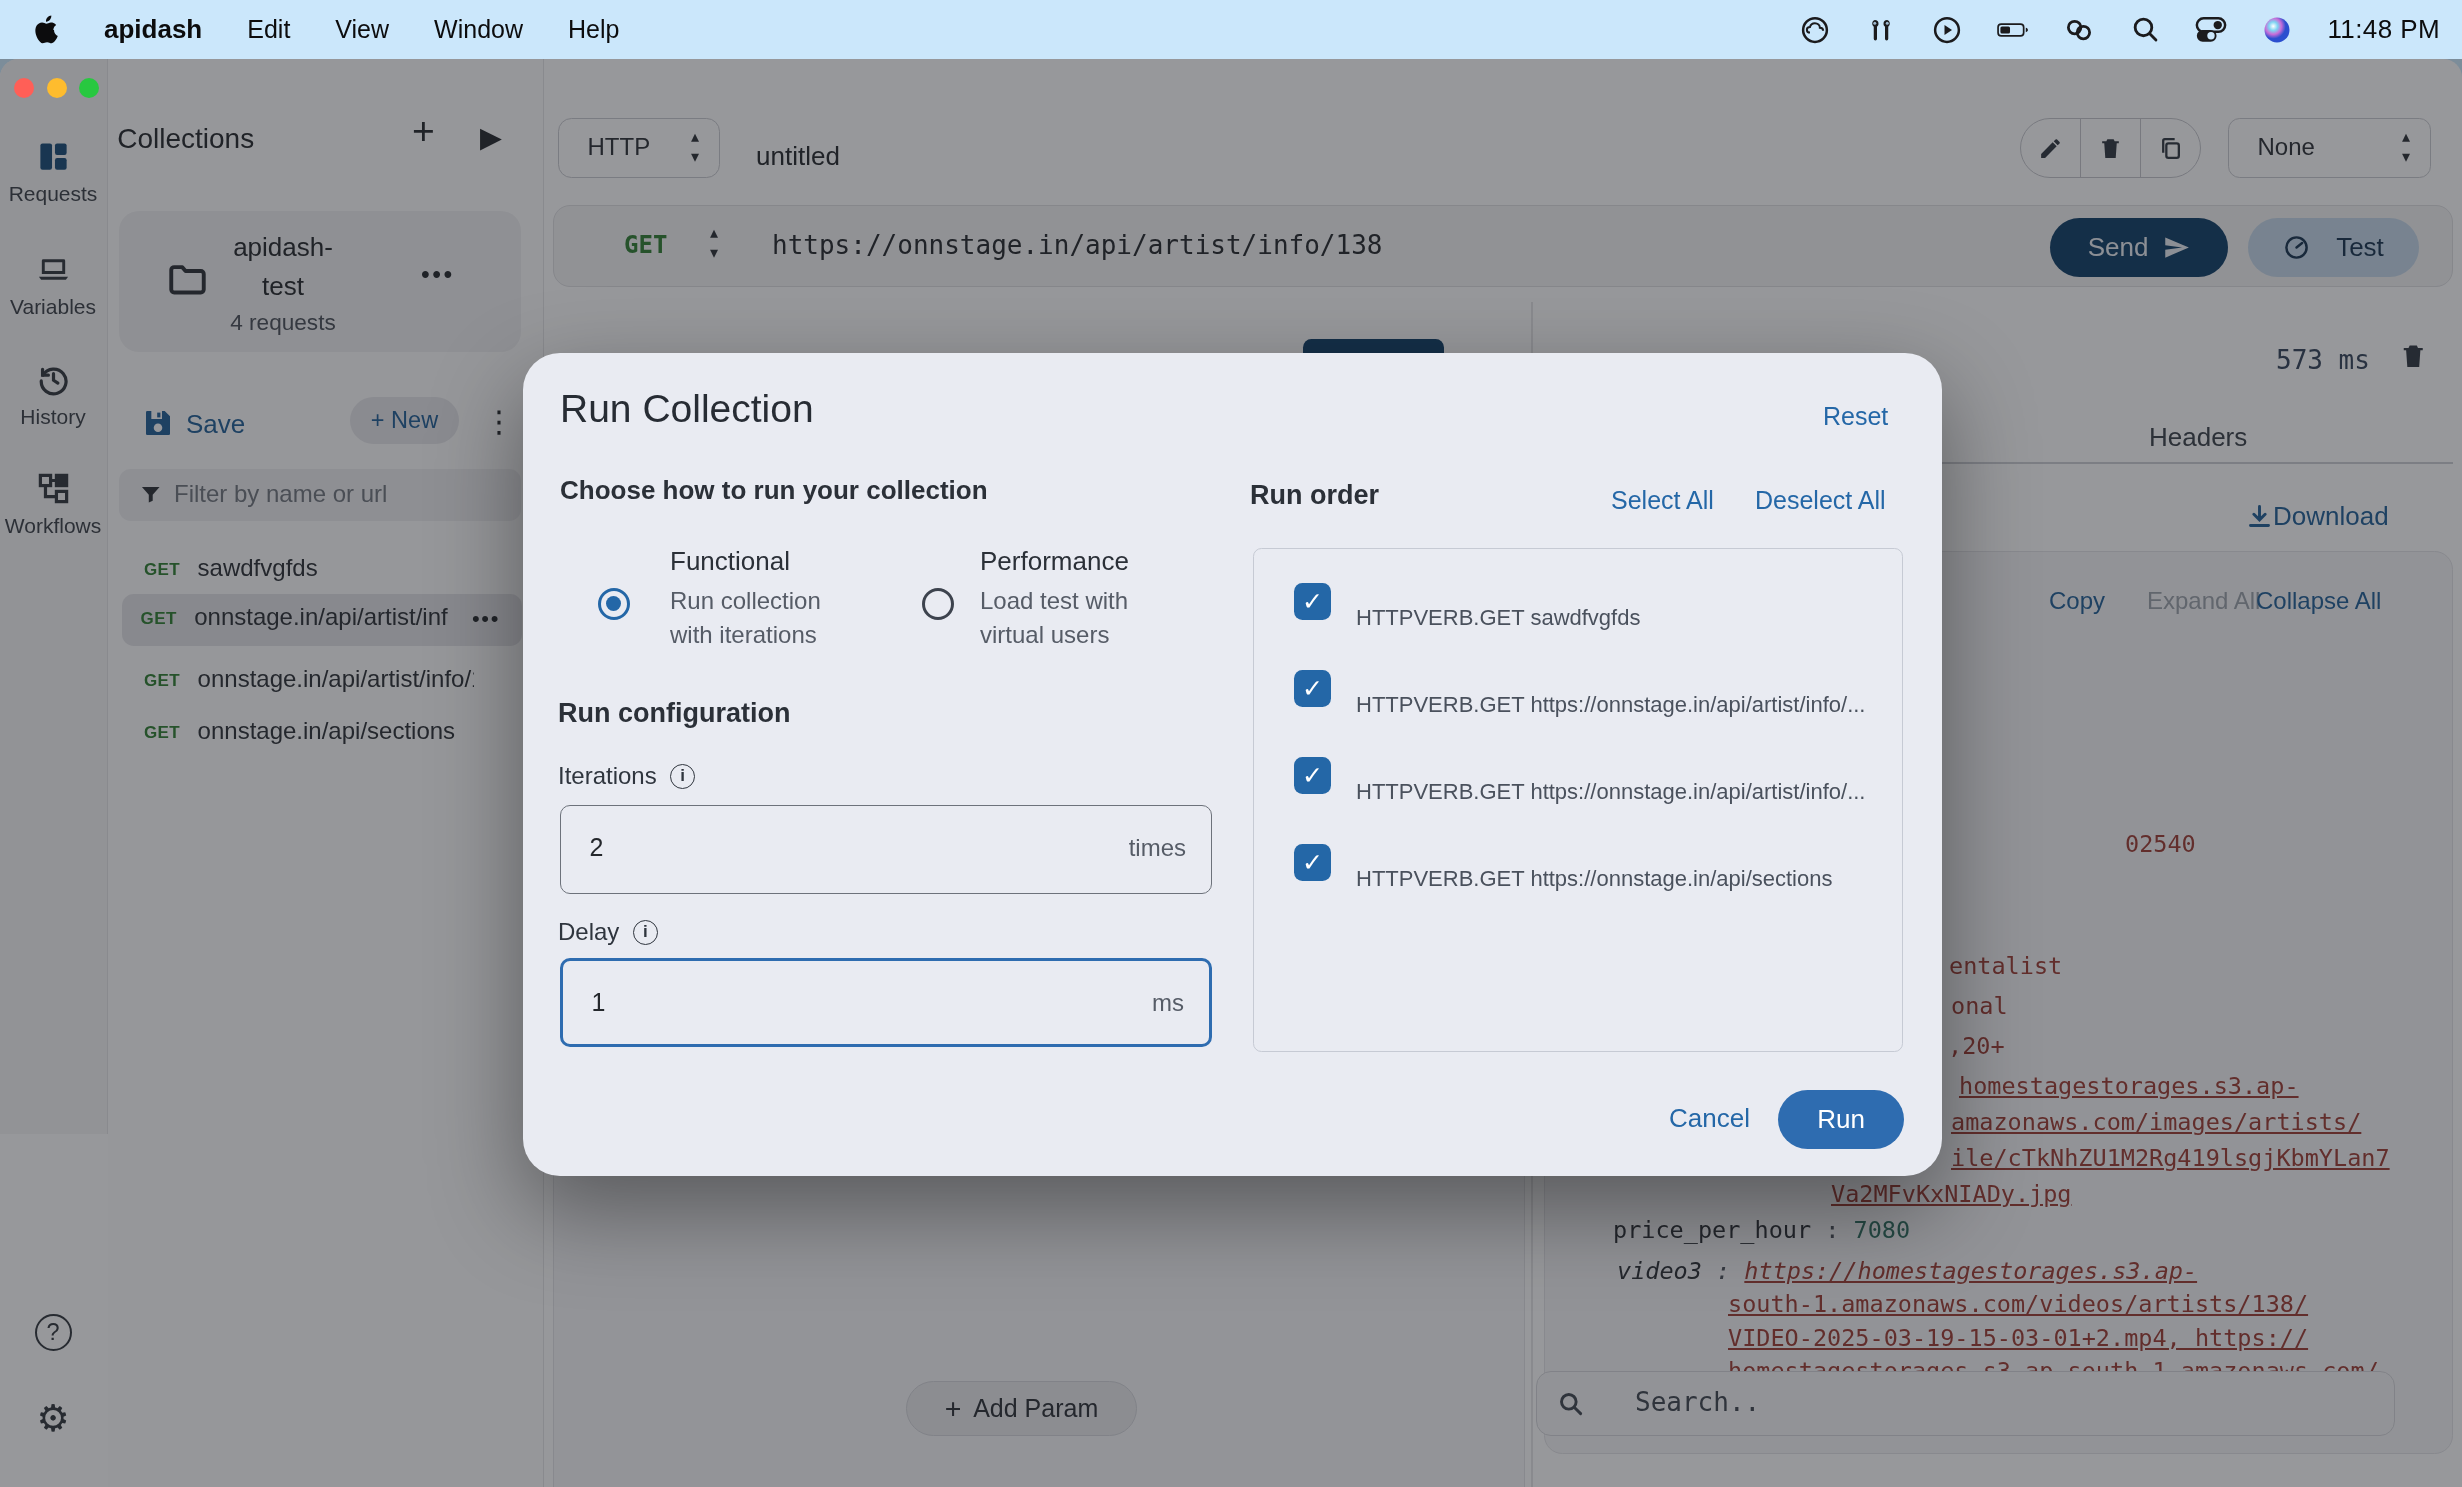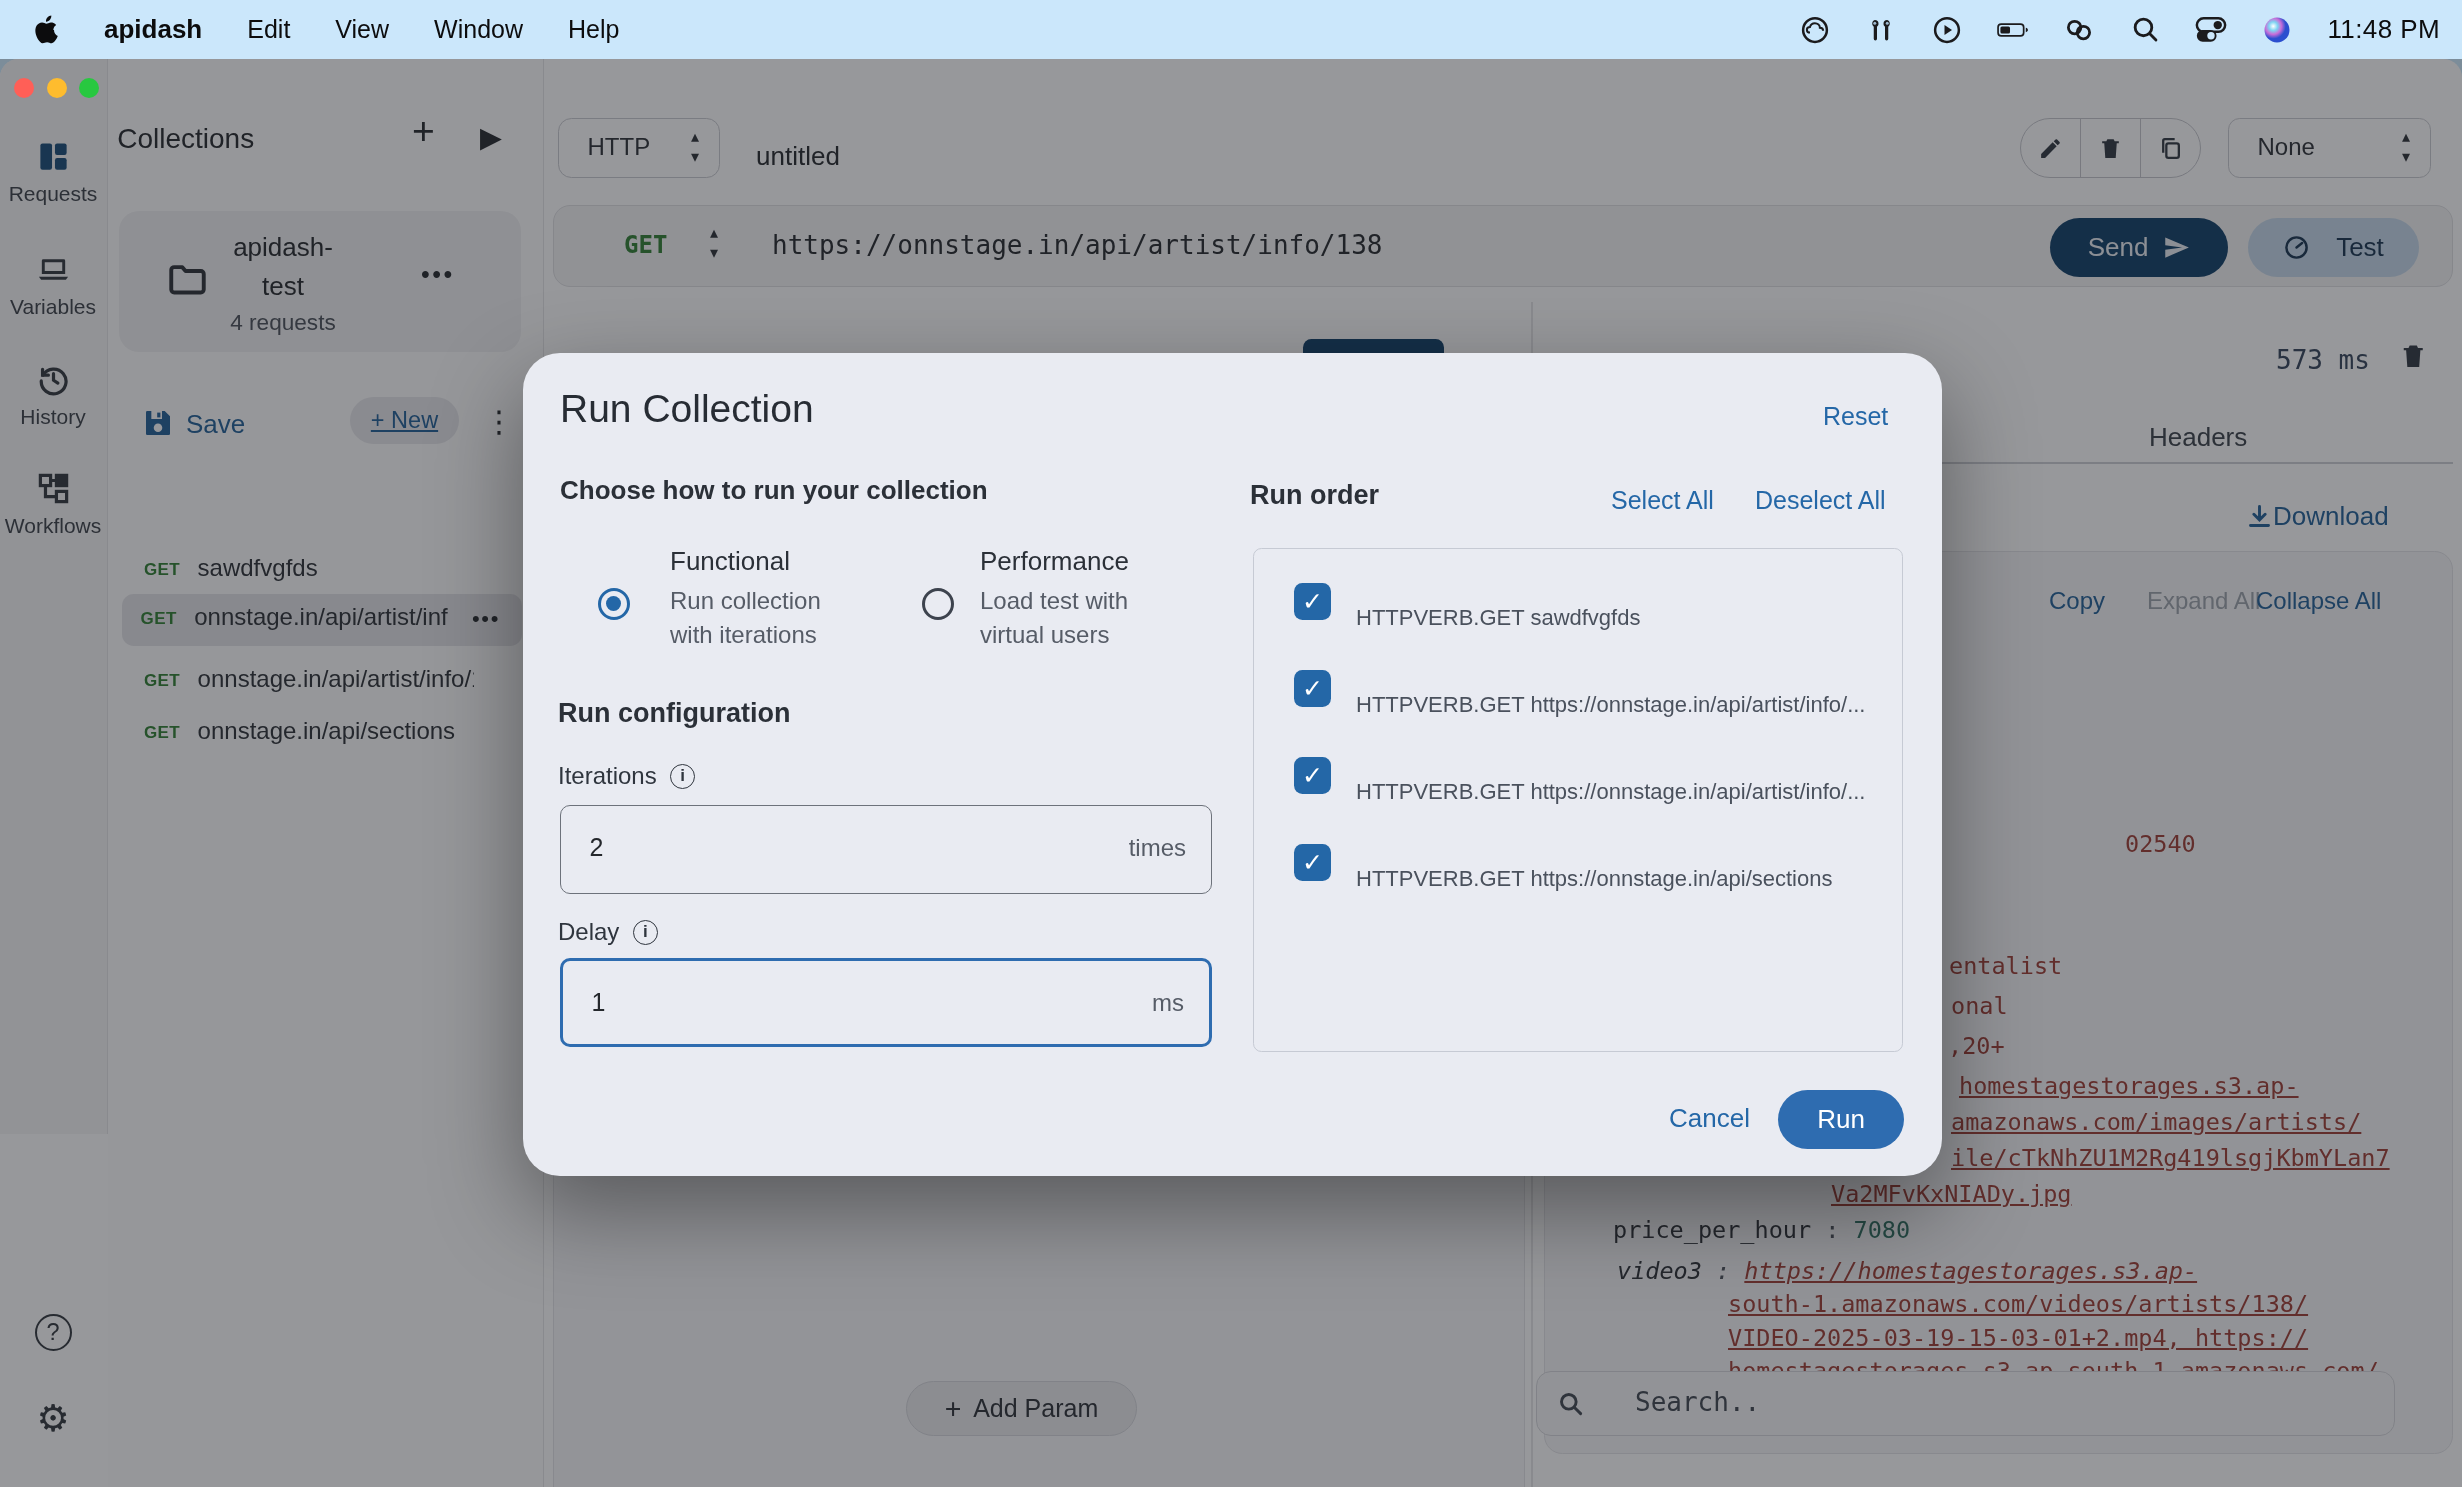--- a/index.html
+++ b/index.html
@@ -35,21 +35,21 @@
   .col-title { position:absolute; left:9.2px; top:64px; font-size:28px; color:#24272c; }
   .col-plus { position:absolute; left:304px; top:50px; font-size:39px; font-weight:300; color:#24272c; }
   .col-play { position:absolute; left:372px; top:62px; font-size:28.5px; color:#24272c; }
   .foldercard { position:absolute; left:11px; top:152px; width:402px; height:141px; background:#ededf0; border-radius:20px; }
   .foldercard .fic { position:absolute; left:49px; top:51px; color:#2b2f36; }
   .folder-name { position:absolute; left:101px; top:17px; width:126px; text-align:center; font-size:26px; line-height:39px; color:#24272c; }
   .folder-count { position:absolute; left:80px; top:99px; width:168px; text-align:center; font-size:22.6px; color:#4a4f59; }
   .folder-more { position:absolute; left:302px; top:49px; font-size:25px; letter-spacing:2.5px; color:#24272c; }
   .saverow-icon { position:absolute; left:34px; top:348px; }
   .save-label { position:absolute; left:78px; top:350px; font-size:26px; color:#1f5d96; }
-  .newbtn { position:absolute; left:242px; top:338px; width:109px; height:47px; border-radius:23.5px; background:#e4e4e9; display:flex; align-items:center; justify-content:center; font-size:23.5px; color:#1f5d96;text-decoration:underline; }
+  .newbtn { position:absolute; left:242px; top:338px; width:109px; height:47px; border-radius:23.5px; background:#e4e4e9; display:flex; align-items:center; justify-content:center; font-size:23.5px; color:#1f5d96; }
   .morev { position:absolute; left:376px; top:345px; font-size:30px; color:#24272c; }
   .filter { position:absolute; left:11px; top:410px; width:402px; height:52px; background:#ebebef; border-radius:11.7px; }
   .filter .fun { position:absolute; left:20px; top:14.2px; color:#2b2f36; }
   .filter .ph { position:absolute; left:55px; top:11px; font-size:24px; color:#70757e; }
   .reqlist { position:absolute; left:0; top:482px; width:436px; }
   .reqrow { position:absolute; left:17.6px; width:400px; height:49px; }
   .reqrow.selected { background:#e1e1e6; border-radius:11.7px; height:52px; left:14.2px; }
   .reqrow .method { position:absolute; left:18.4px; top:15px; font-size:17px; font-weight:700; color:#2e7d32; letter-spacing:0.4px; }
   .reqrow .rname { position:absolute; left:72px; top:9.2px; font-size:24px; color:#2b2f36; white-space:nowrap; overflow:hidden; max-width:276px; }
   .reqrow .rmore { position:absolute; right:22px; top:11.7px; font-size:22px; letter-spacing:1.7px; color:#24272c; }
@@ -294,20 +294,28 @@
             <path d="M4 3h13l4 4v13a1 1 0 0 1-1 1H4a1 1 0 0 1-1-1V4a1 1 0 0 1 1-1z"></path>
             <rect x="7" y="3" width="8" height="6" fill="#fafafc"></rect>
             <rect x="11.4" y="4.2" width="2.4" height="3.6" fill="#1f5d96"></rect>
             <circle cx="12" cy="15.5" r="3.2" fill="#fafafc"></circle>
           </svg>
       </span>
       <div class="save-label">Save</div>
       <div class="newbtn">+ New</div>
       <div class="morev">⋮</div>
 
+      <div class="filter">
+        <span class="fun">
+          <svg width="23.5" height="23.5" viewBox="0 0 24 24" fill="#2b2f36">
+              <path d="M3 4h18l-7 8v6l-4 2v-8z"></path>
+            </svg>
+        </span>
+        <span class="ph">Filter by name or url</span>
+      </div>
 
       <div class="reqlist" id="req-list">
           <div class="reqrow" style="top: 4.2px;">
             <span class="method">GET</span>
             <span class="rname">sawdfvgfds</span>
           </div>
           <div class="reqrow selected" style="top: 53px;">
             <span class="method">GET</span>
             <span class="rname">onnstage.in/api/artist/inf</span>
             <span class="rmore">•••</span>

